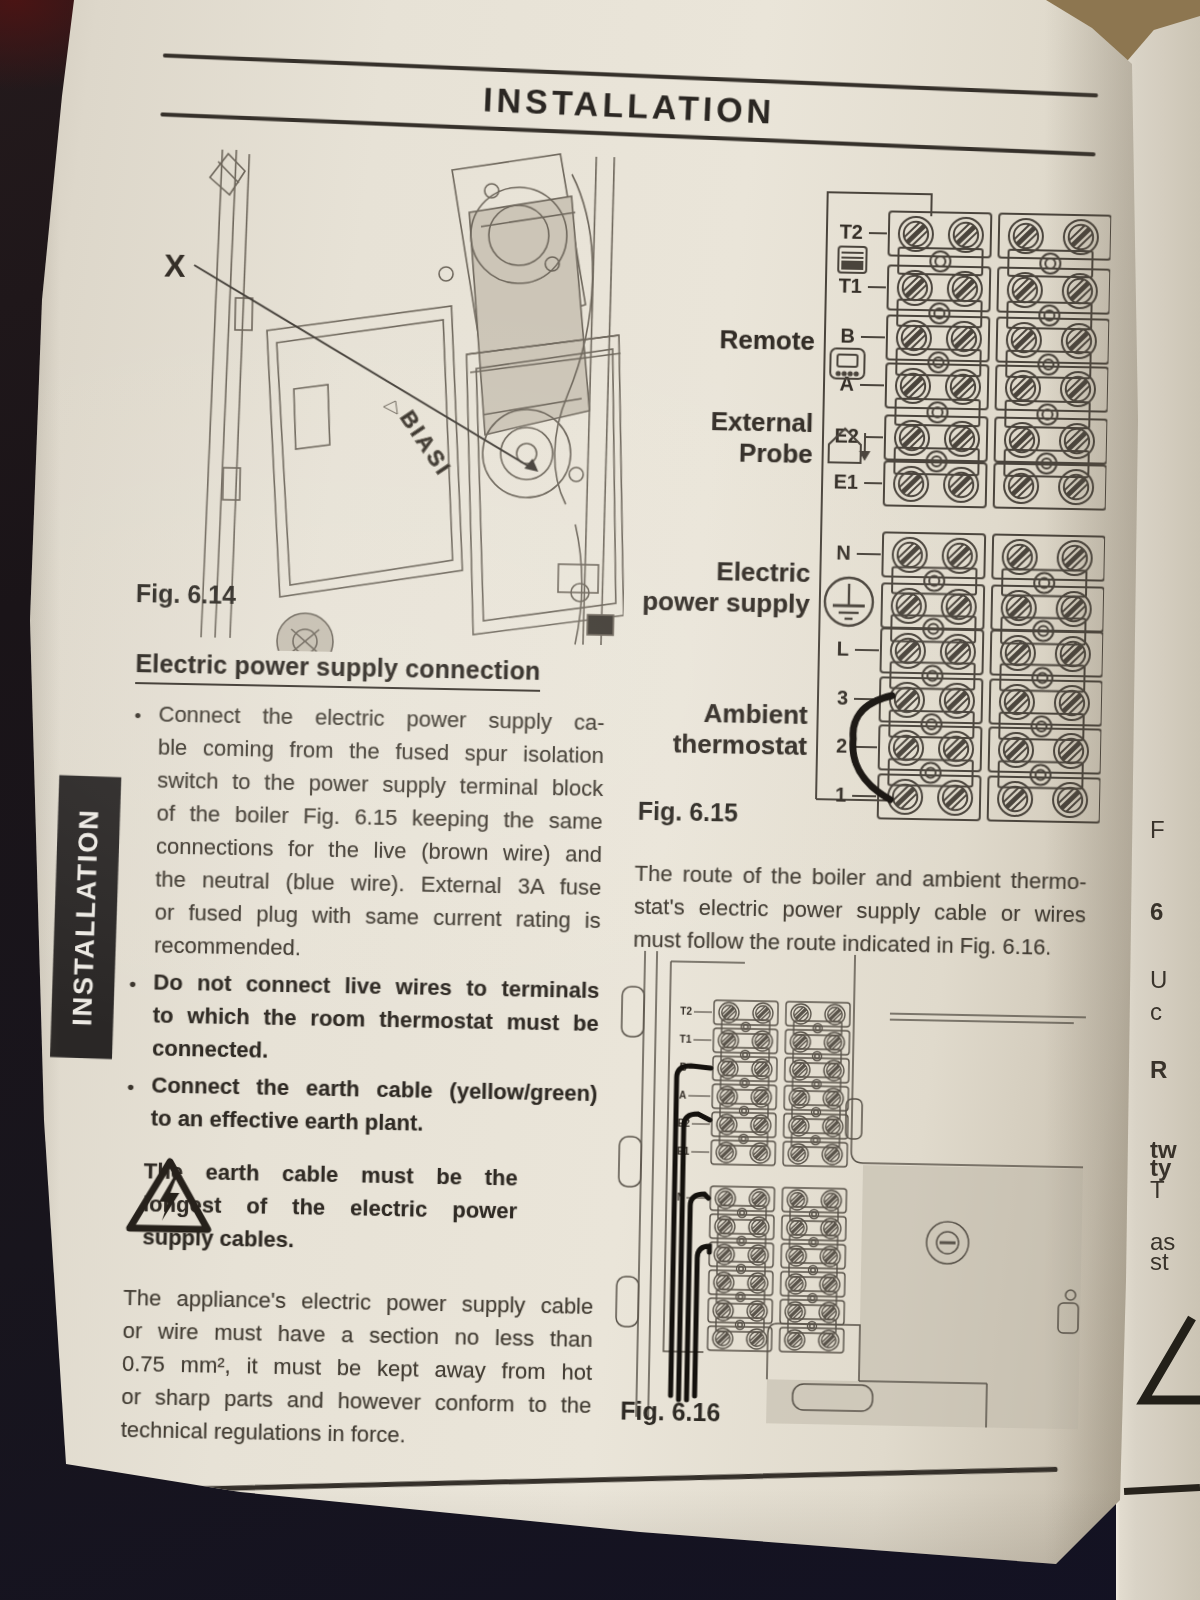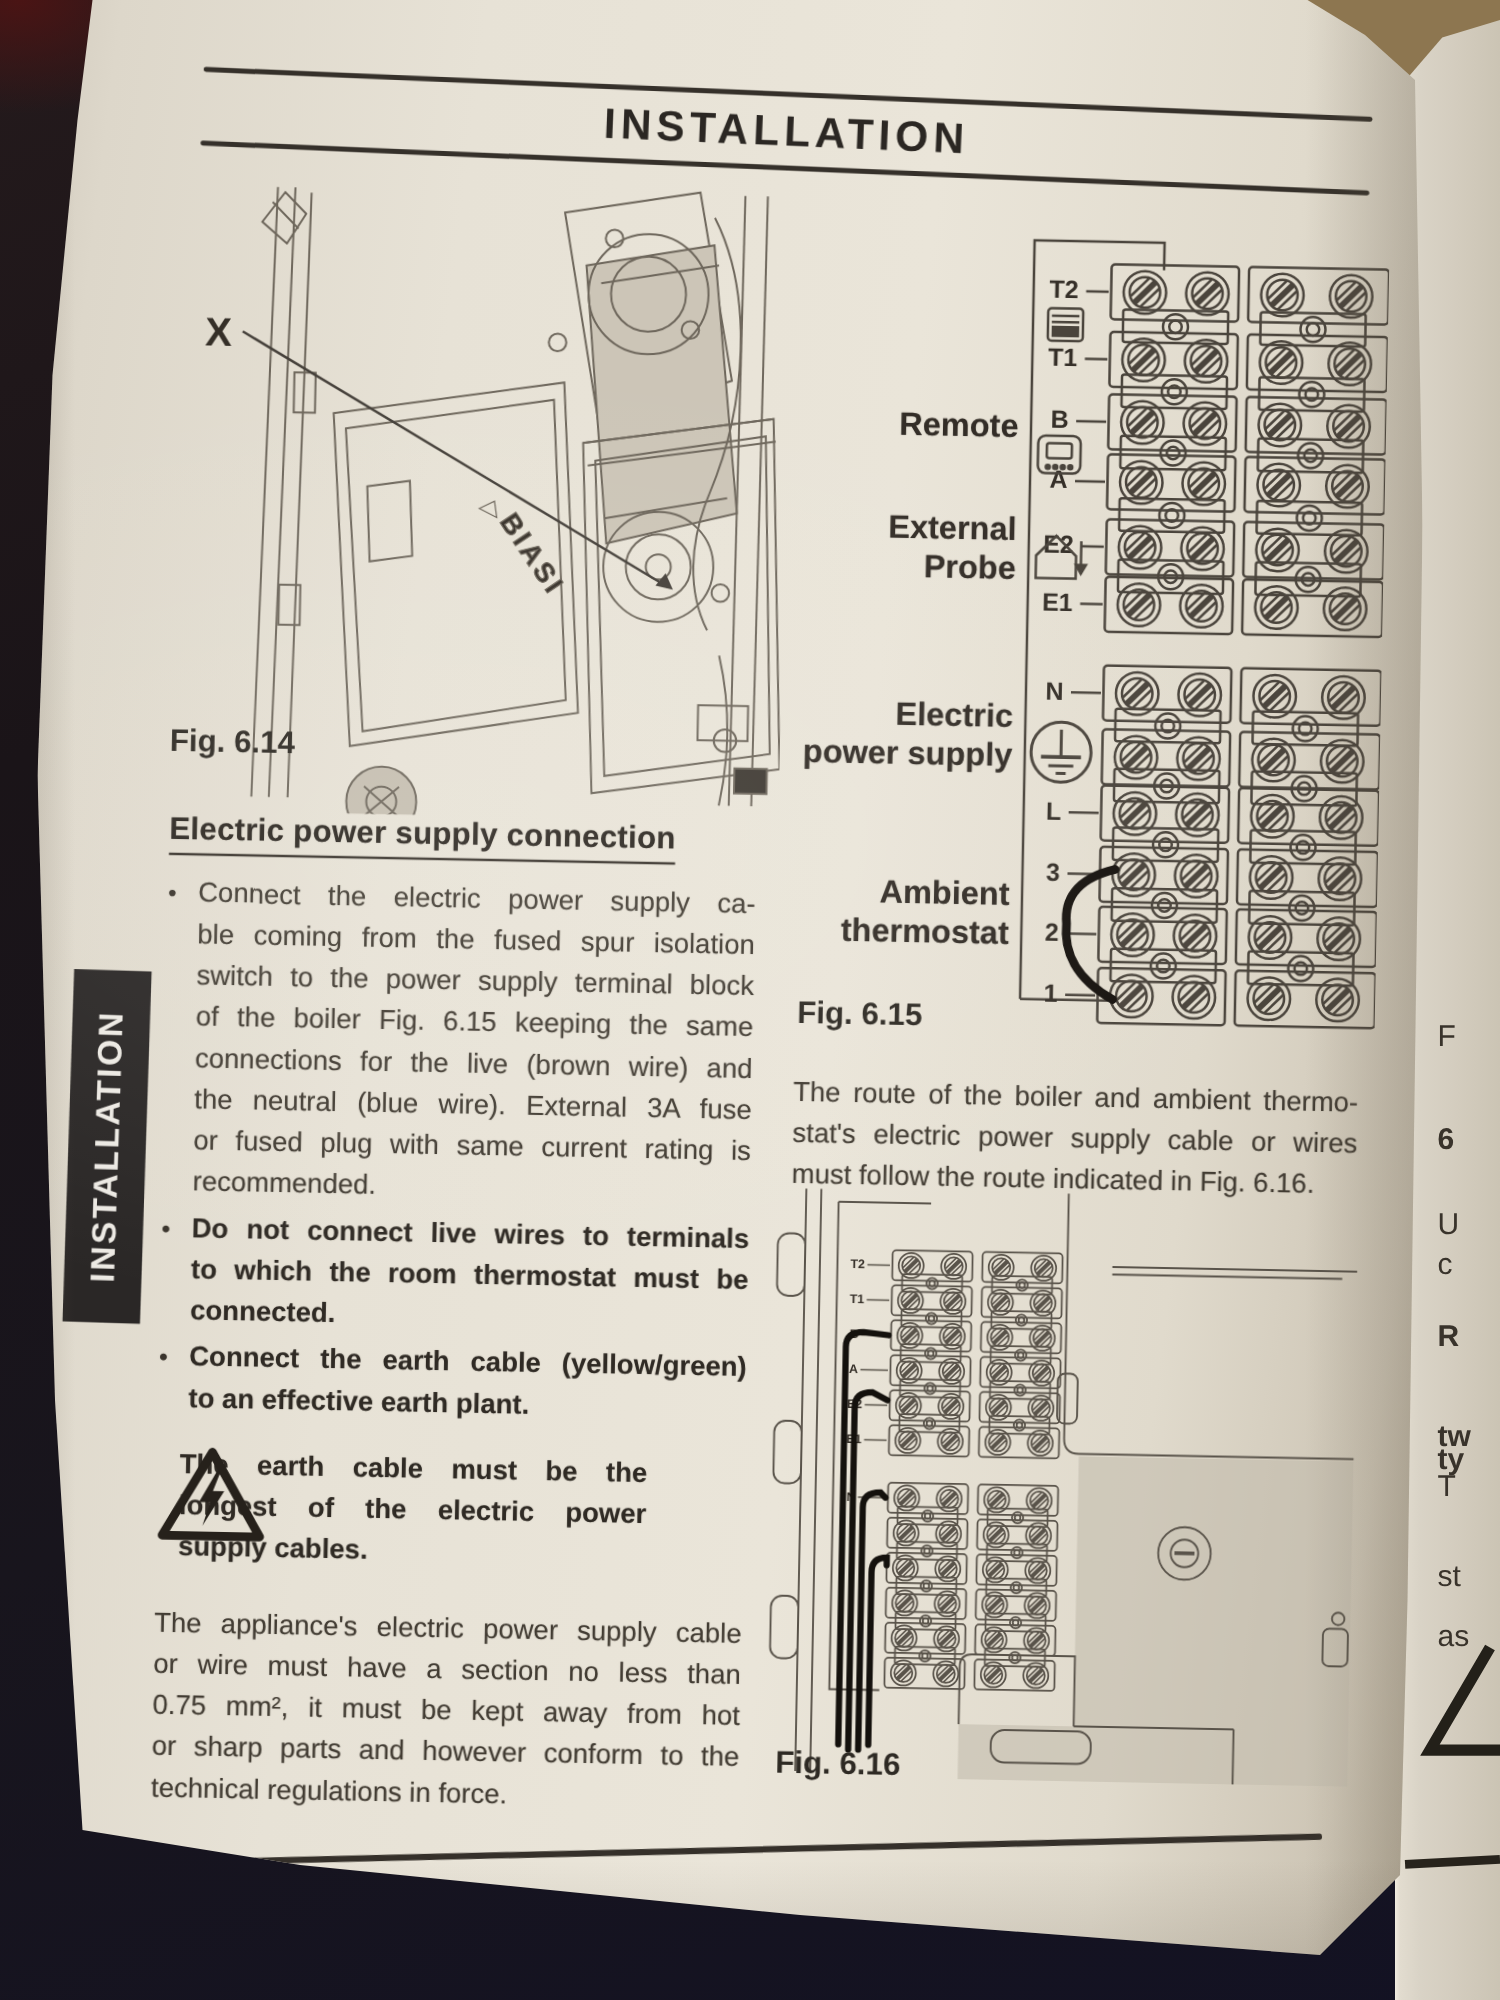--- a/index.html
+++ b/index.html
@@ -96,21 +96,21 @@
   <div id="nextpage">
     <span class="frag" style="top:816px">F</span>
     <span class="frag b" style="top:898px">6</span>
     <span class="frag" style="top:966px">U</span>
     <span class="frag" style="top:998px">c</span>
     <span class="frag b" style="top:1056px">R</span>
     <span class="frag b" style="top:1136px">tw</span>
     <span class="frag b" style="top:1154px">ty</span>
     <span class="frag" style="top:1176px">T</span>
     <span class="frag" style="top:1248px">st</span>
-    <span class="frag" style="top:1296px">as</span>
+    <span class="frag" style="top:1228px">as</span>
     <svg style="left:14px;top:1314px" width="70" height="96" viewBox="0 0 70 96">
       <path d="M 62,4 L 14,86 H 70" stroke="#232019" stroke-width="9" fill="none"></path>
     </svg>
     <div style="position:absolute;left:8px;top:1486px;width:76px;height:7px;background:#27231c;transform:rotate(-3deg);"></div>
   </div>
 
   <div id="paper">
     <div id="content">
 
       <div id="header">

